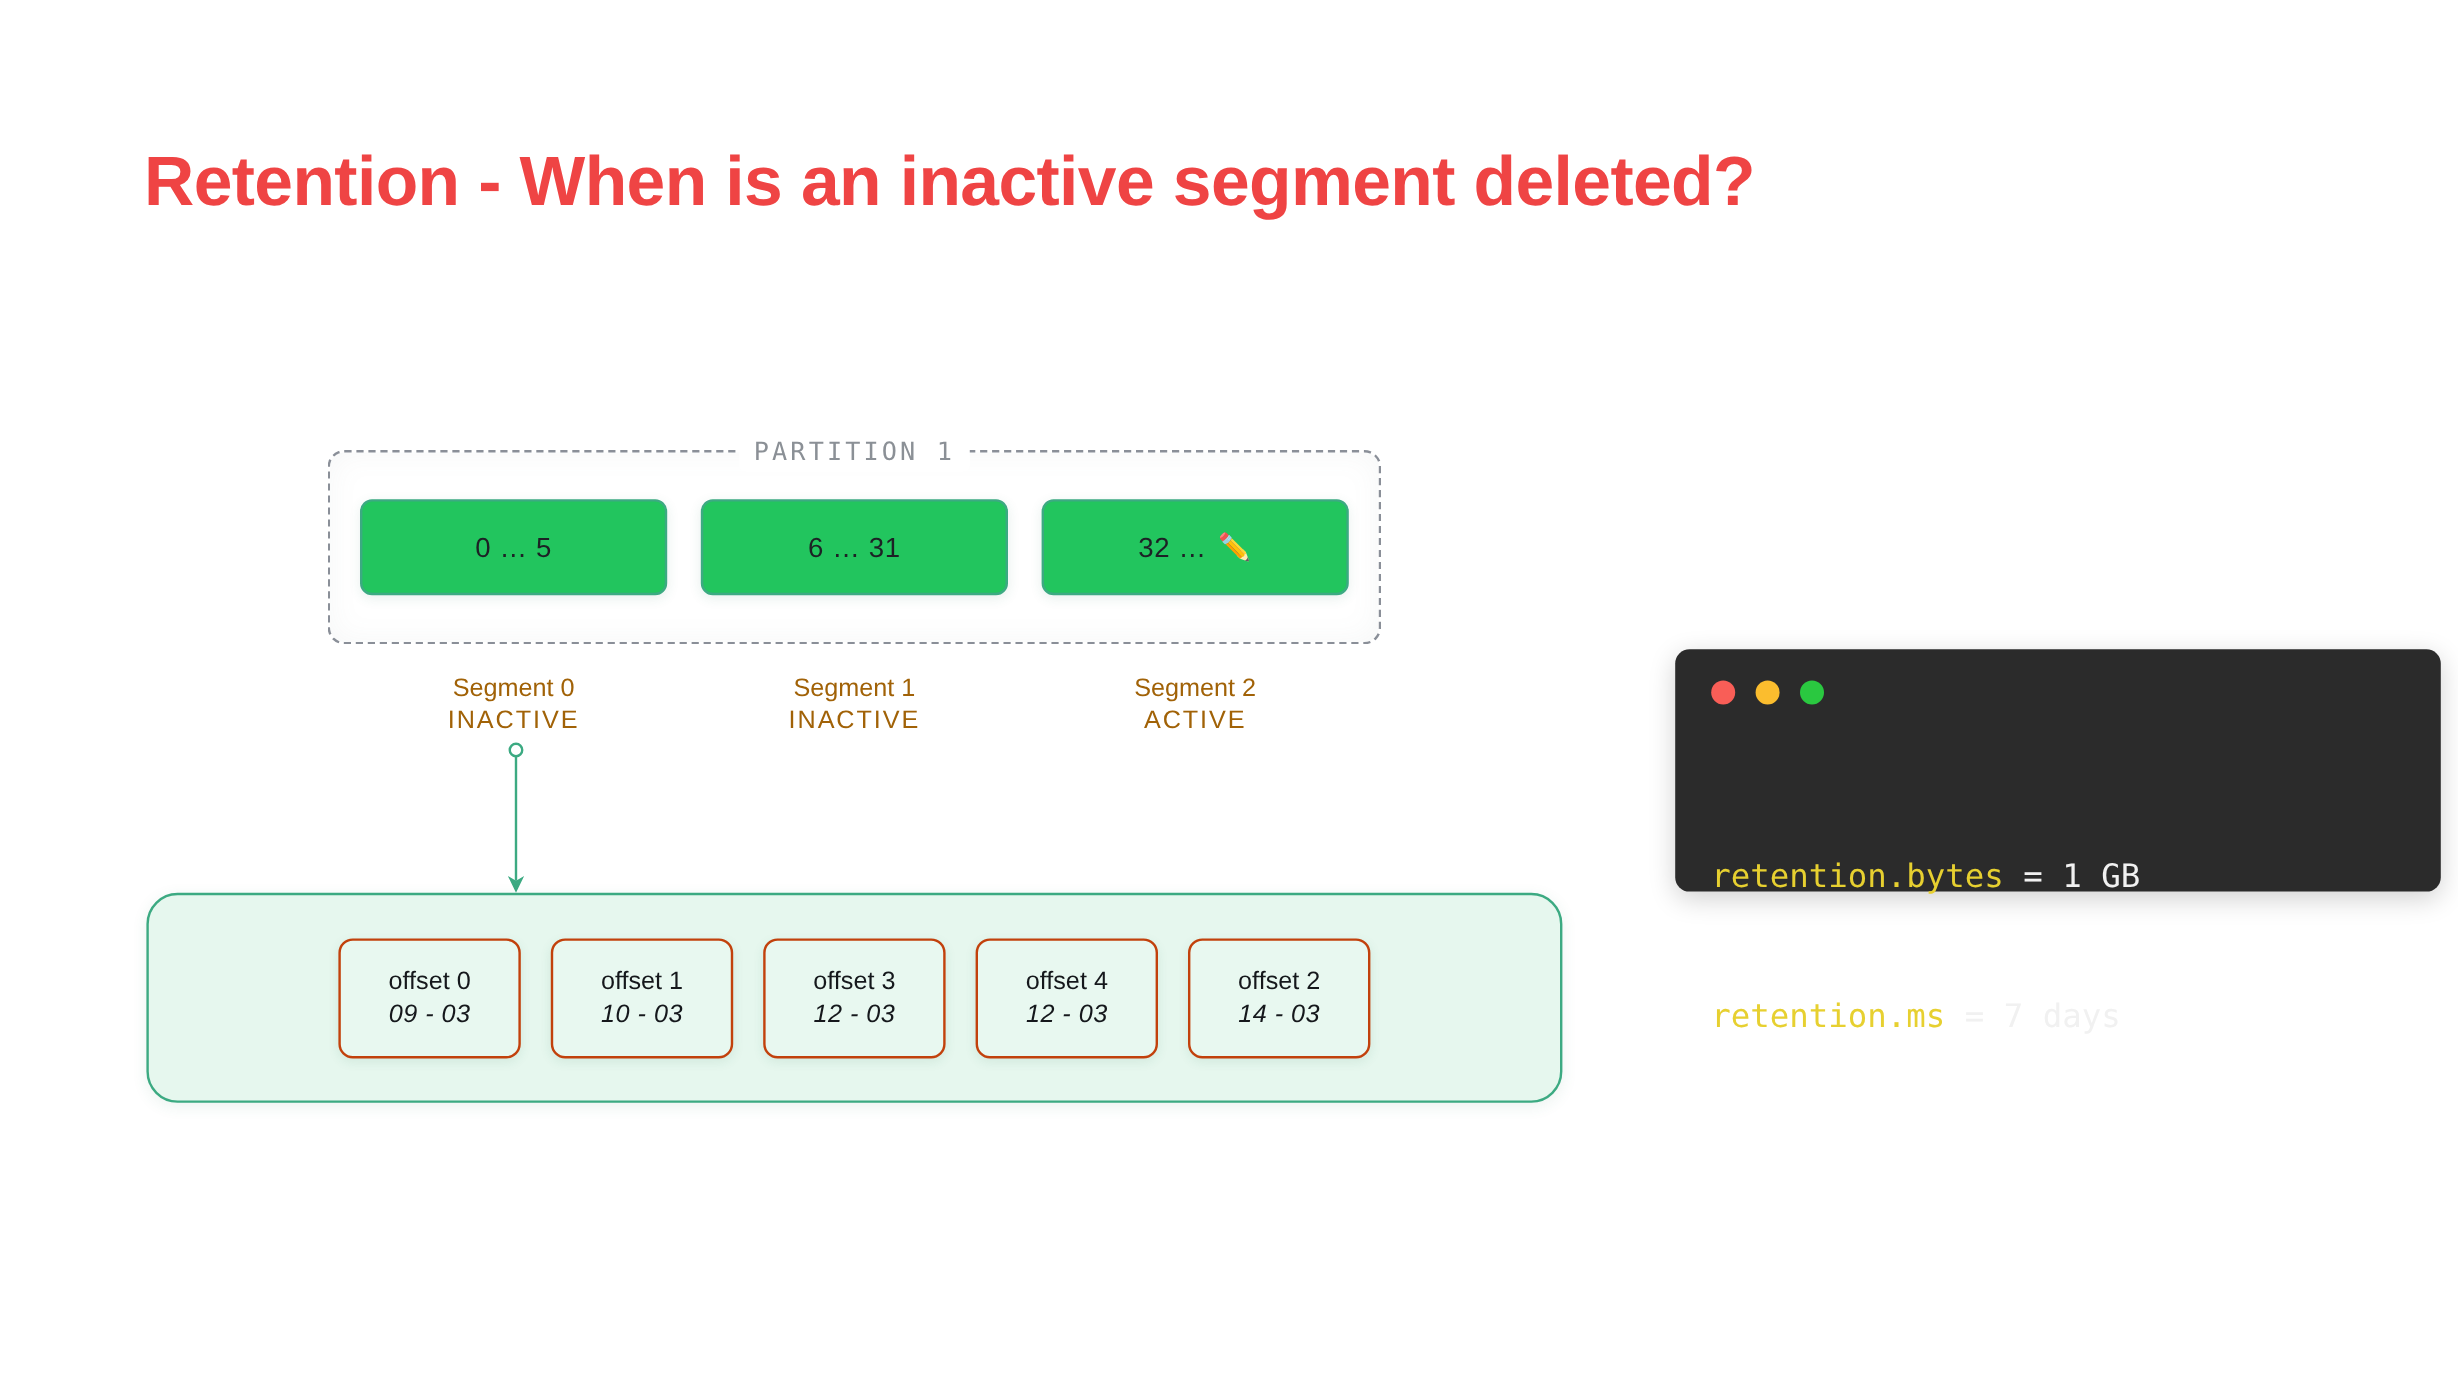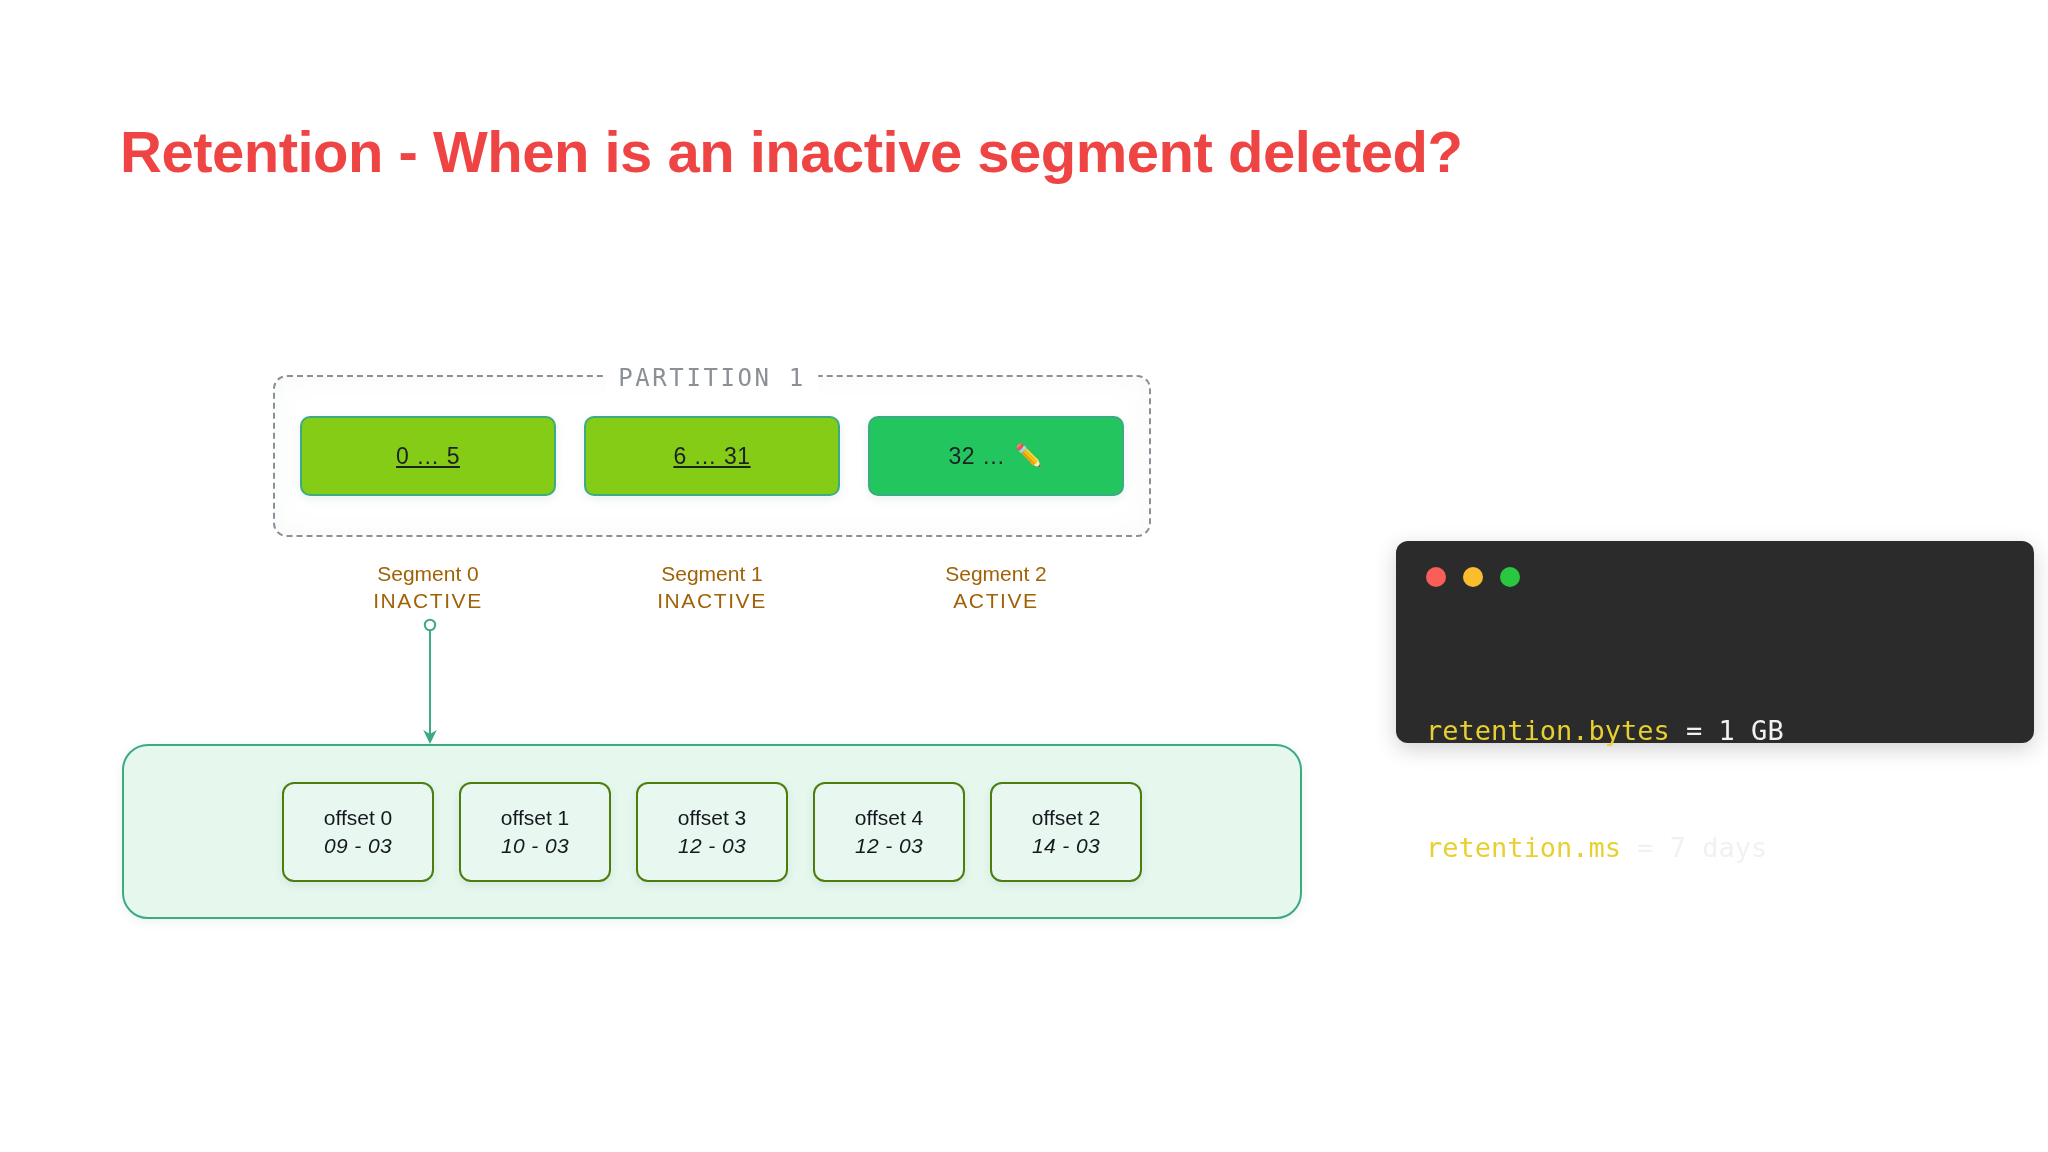--- a/index.html
+++ b/index.html
@@ -47,21 +47,21 @@
   }
   .partition-label {
     position: absolute;
     top: -15px;
     left: 50%;
     transform: translateX(-50%);
     background: #ffffff;
     border-radius: 5px;
     padding: 4px 12px 5px 12px;
     font-family: "DejaVu Sans Mono", "Liberation Mono", monospace;
-    font-size: 24px;
+    font-size: 21px;
     letter-spacing: 2.6px;
     color: #8b9096;
     white-space: nowrap;
   }
   .segments-row {
     position: absolute;
     left: 0; right: 0;
     top: 0; bottom: 0;
     display: flex;
     align-items: center;
@@ -76,21 +76,21 @@
     box-sizing: border-box;
     display: flex;
     align-items: center;
     justify-content: center;
     font-size: 23px;
     color: #1d2125;
     background: #e6f7ee;
     box-shadow: 0 3px 10px rgba(40,120,90,0.10);
     letter-spacing: 0.5px;
   }
-  .segment.inactive-fill { background: #84cc16; text-decoration: underline; }
+  .segment.inactive-fill { background: #22c55e; }
   .segment.active-fill   { background: #22c55e; }
   .segment .pencil { margin-left: 10px; font-size: 22px; line-height: 1; }
 
   
   .seg-captions {
     position: absolute;
     left: 273px;
     top: 560px;
     width: 878px;
     display: flex;
@@ -134,21 +134,21 @@
     box-sizing: border-box;
     display: flex;
     align-items: center;
     justify-content: center;
     gap: 25px;
     box-shadow: 0 3px 12px rgba(40,120,90,0.09);
   }
   .offset-cell {
     width: 152px;
     height: 100px;
-    border: 2px solid #4d7c0f;
+    border: 2px solid #c2410c;
     border-radius: 12px;
     box-sizing: border-box;
     background: #e8f8f0;
     display: flex;
     flex-direction: column;
     align-items: center;
     justify-content: center;
     gap: 4px;
     box-shadow: 0 3px 9px rgba(40,120,90,0.10);
   }

